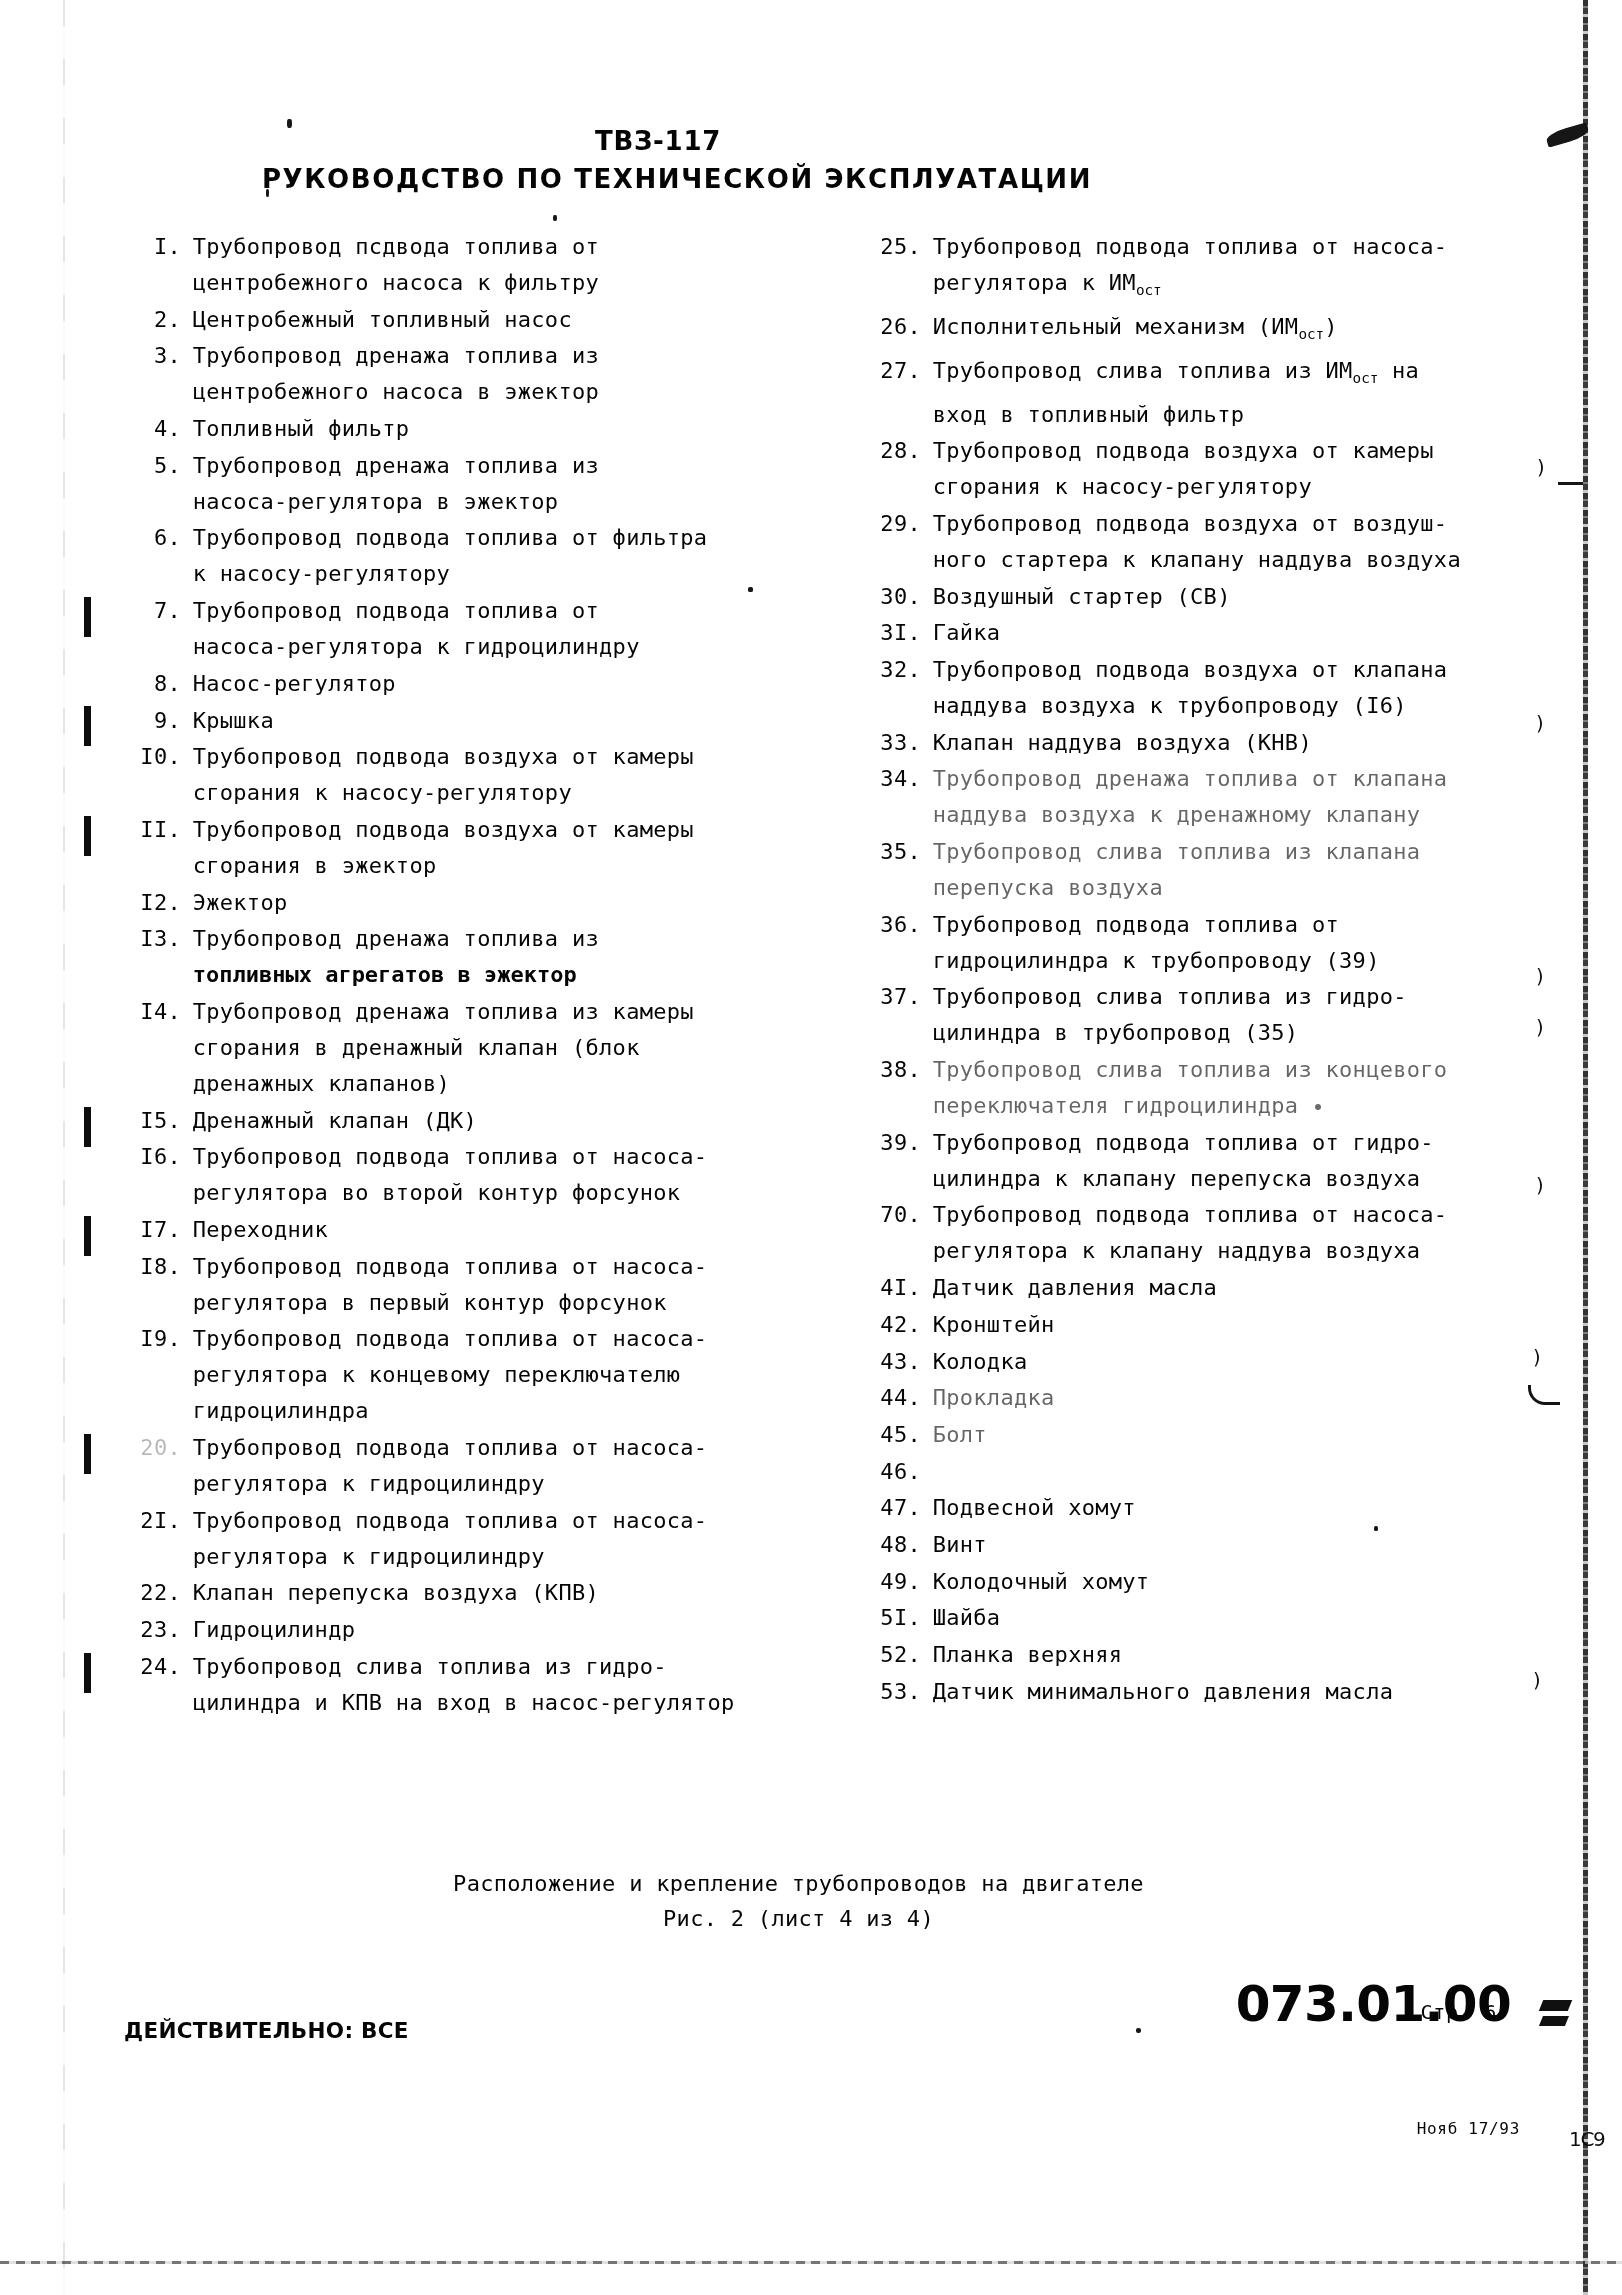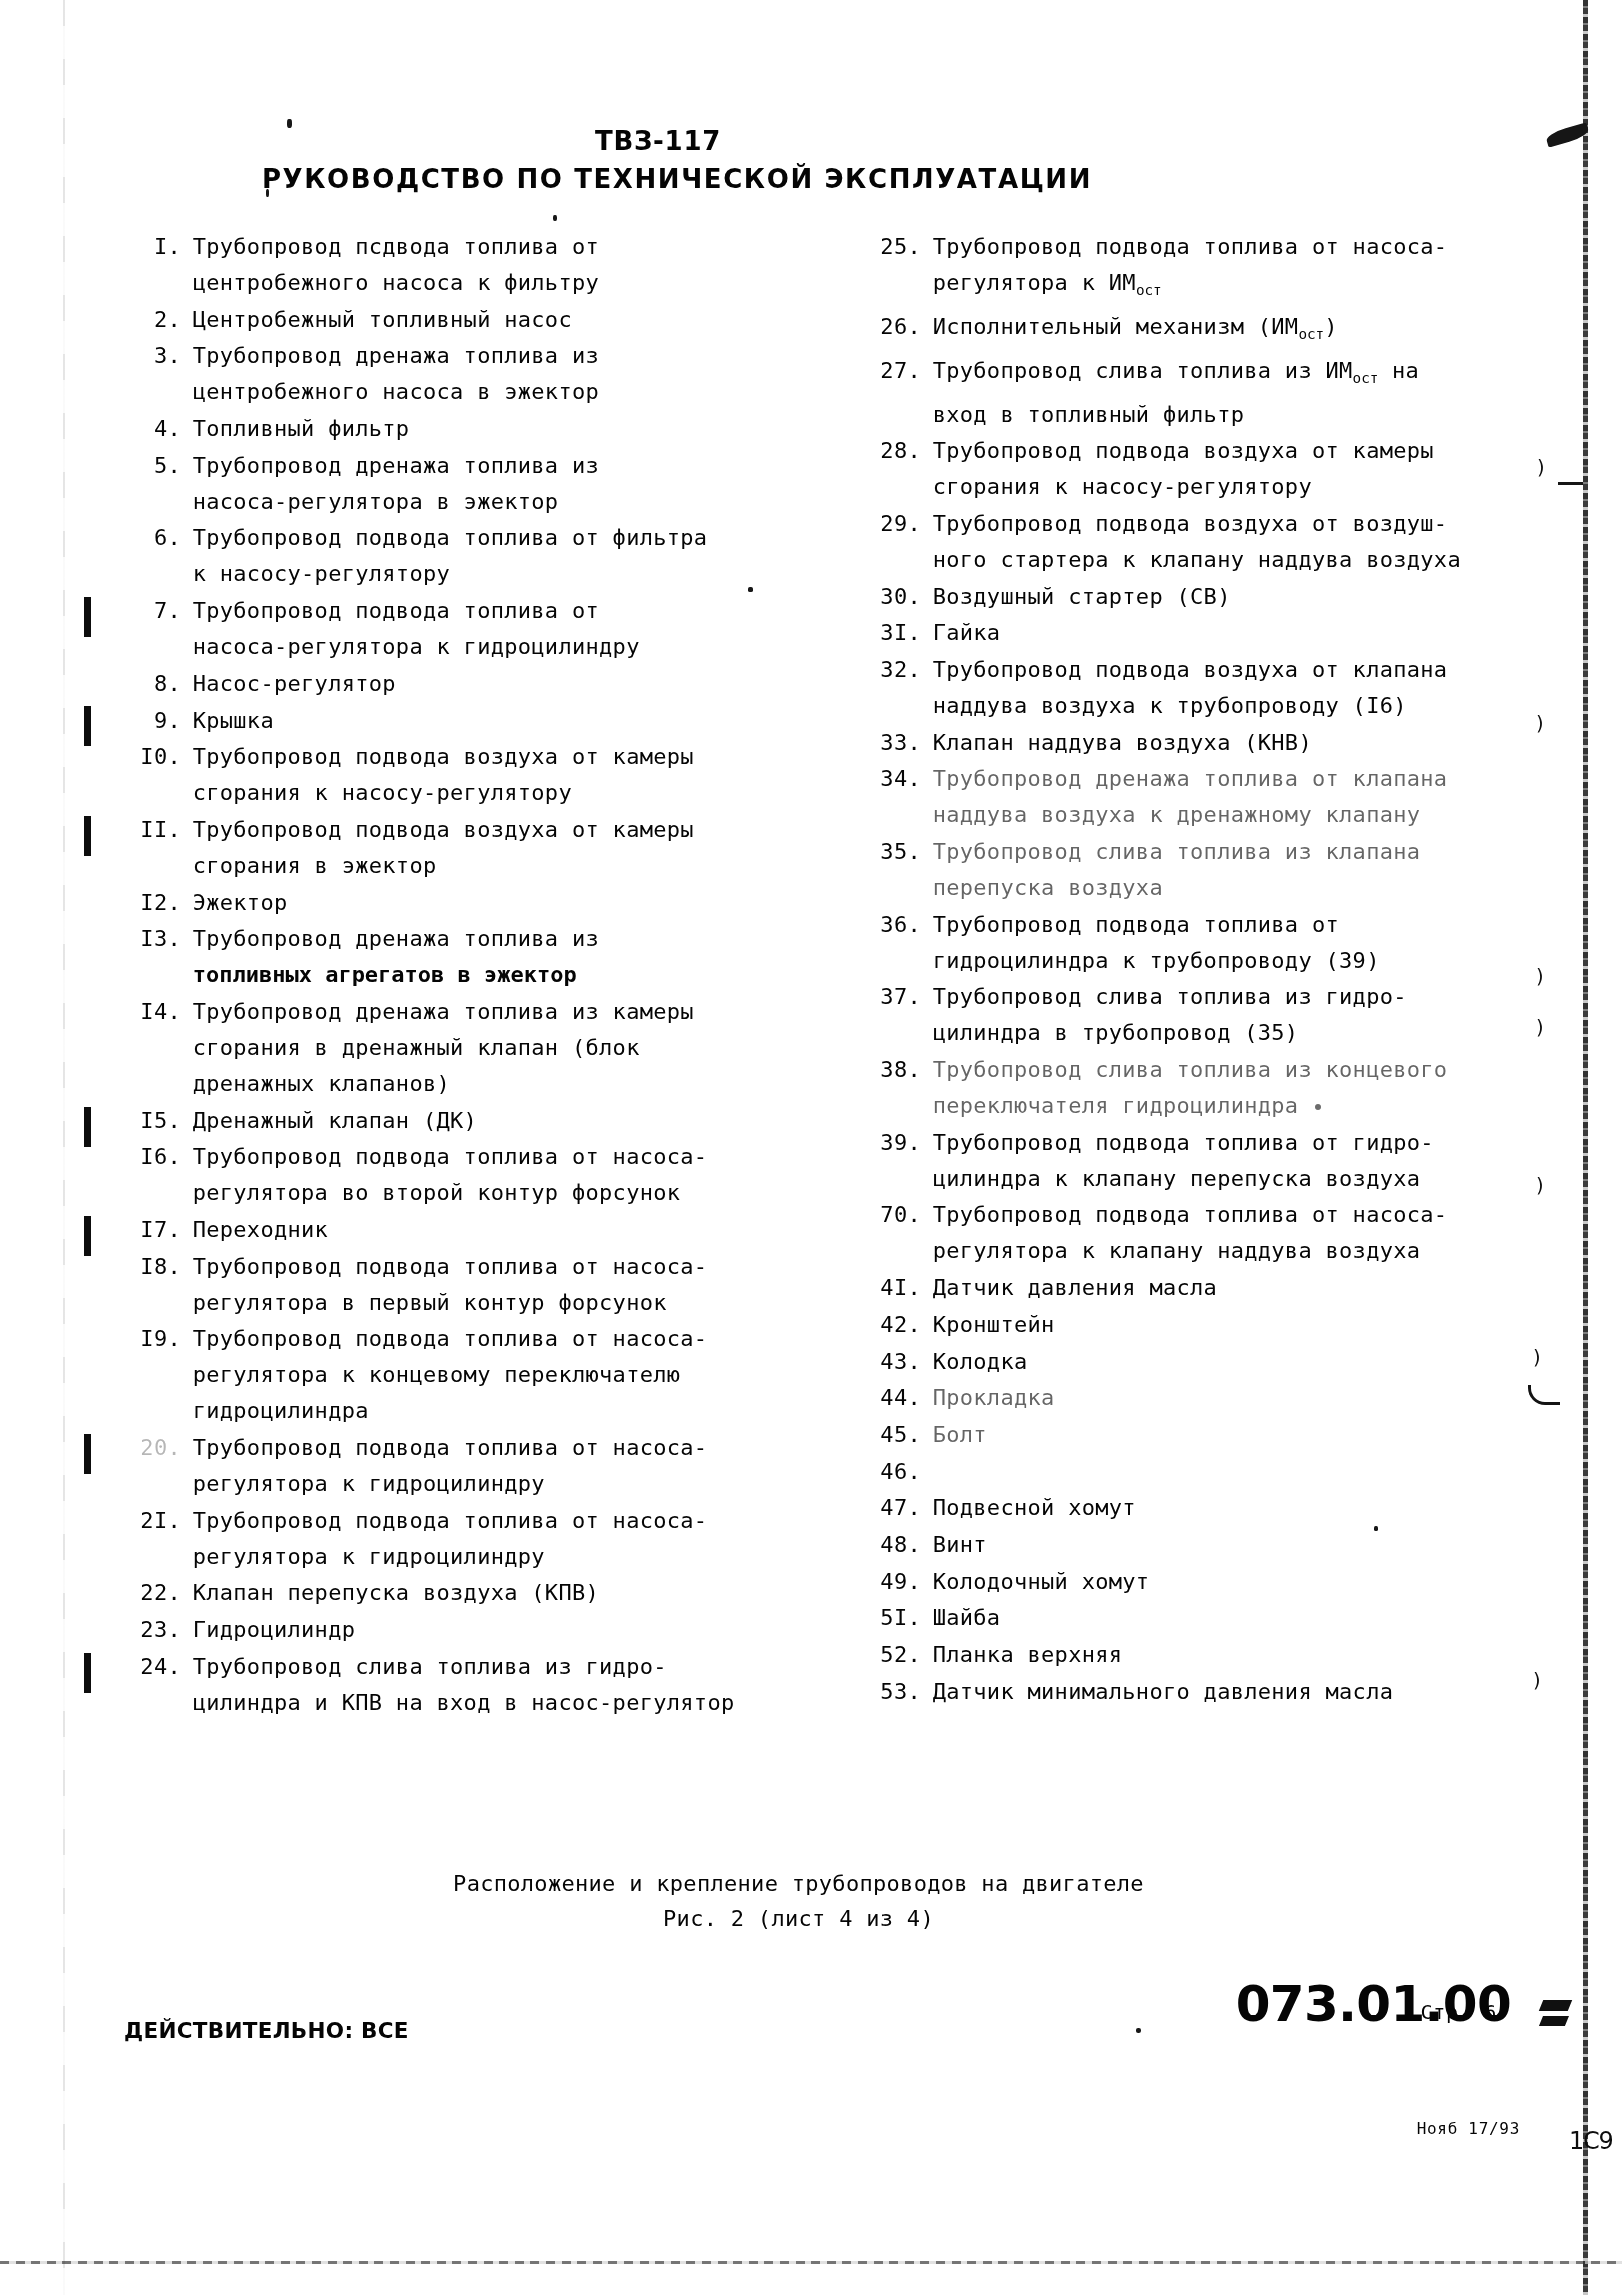--- a/index.html
+++ b/index.html
@@ -227,21 +227,21 @@
   <div class="edge-glyph" style="left:1536px; top:1174px; font-size:19.6px;">)</div>
   <div class="edge-glyph" style="left:1533px; top:1346px; font-size:19.6px;">)</div>
   <div class="edge-glyph" style="left:1528px; top:1385px; width:29px; height:17px;
               border:3.9px solid #181818; border-top:0; border-right:0;
               border-radius:0 0 0 17px;"></div>
   <div class="edge-glyph" style="left:1533px; top:1669px; font-size:19.6px;">)</div>
   <div class="edge-glyph" style="left:1541px; top:2000px; width:29px; height:11px; background:#141414;
               transform:skewX(-22deg);"></div>
   <div class="edge-glyph" style="left:1541px; top:2016px; width:26px; height:9.8px; background:#141414;
               transform:skewX(-22deg);"></div>
-  <div class="edge-glyph" style="left:1569px; top:2127px; font-size:24px; letter-spacing:-1.3px;">1C9</div>
+  <div class="edge-glyph" style="left:1569px; top:2127px; font-size:20px; letter-spacing:-1.3px;">1C9</div>
 
   <div class="doc-header">
     <div class="doc-code">ТВЗ-117</div>
     <div class="doc-title">РУКОВОДСТВО ПО ТЕХНИЧЕСКОЙ ЭКСПЛУАТАЦИИ</div>
   </div>
 
   <div class="columns">
     <div class="col col-left" id="col-left">
         <div class="item">
           <span class="num">I.</span>

